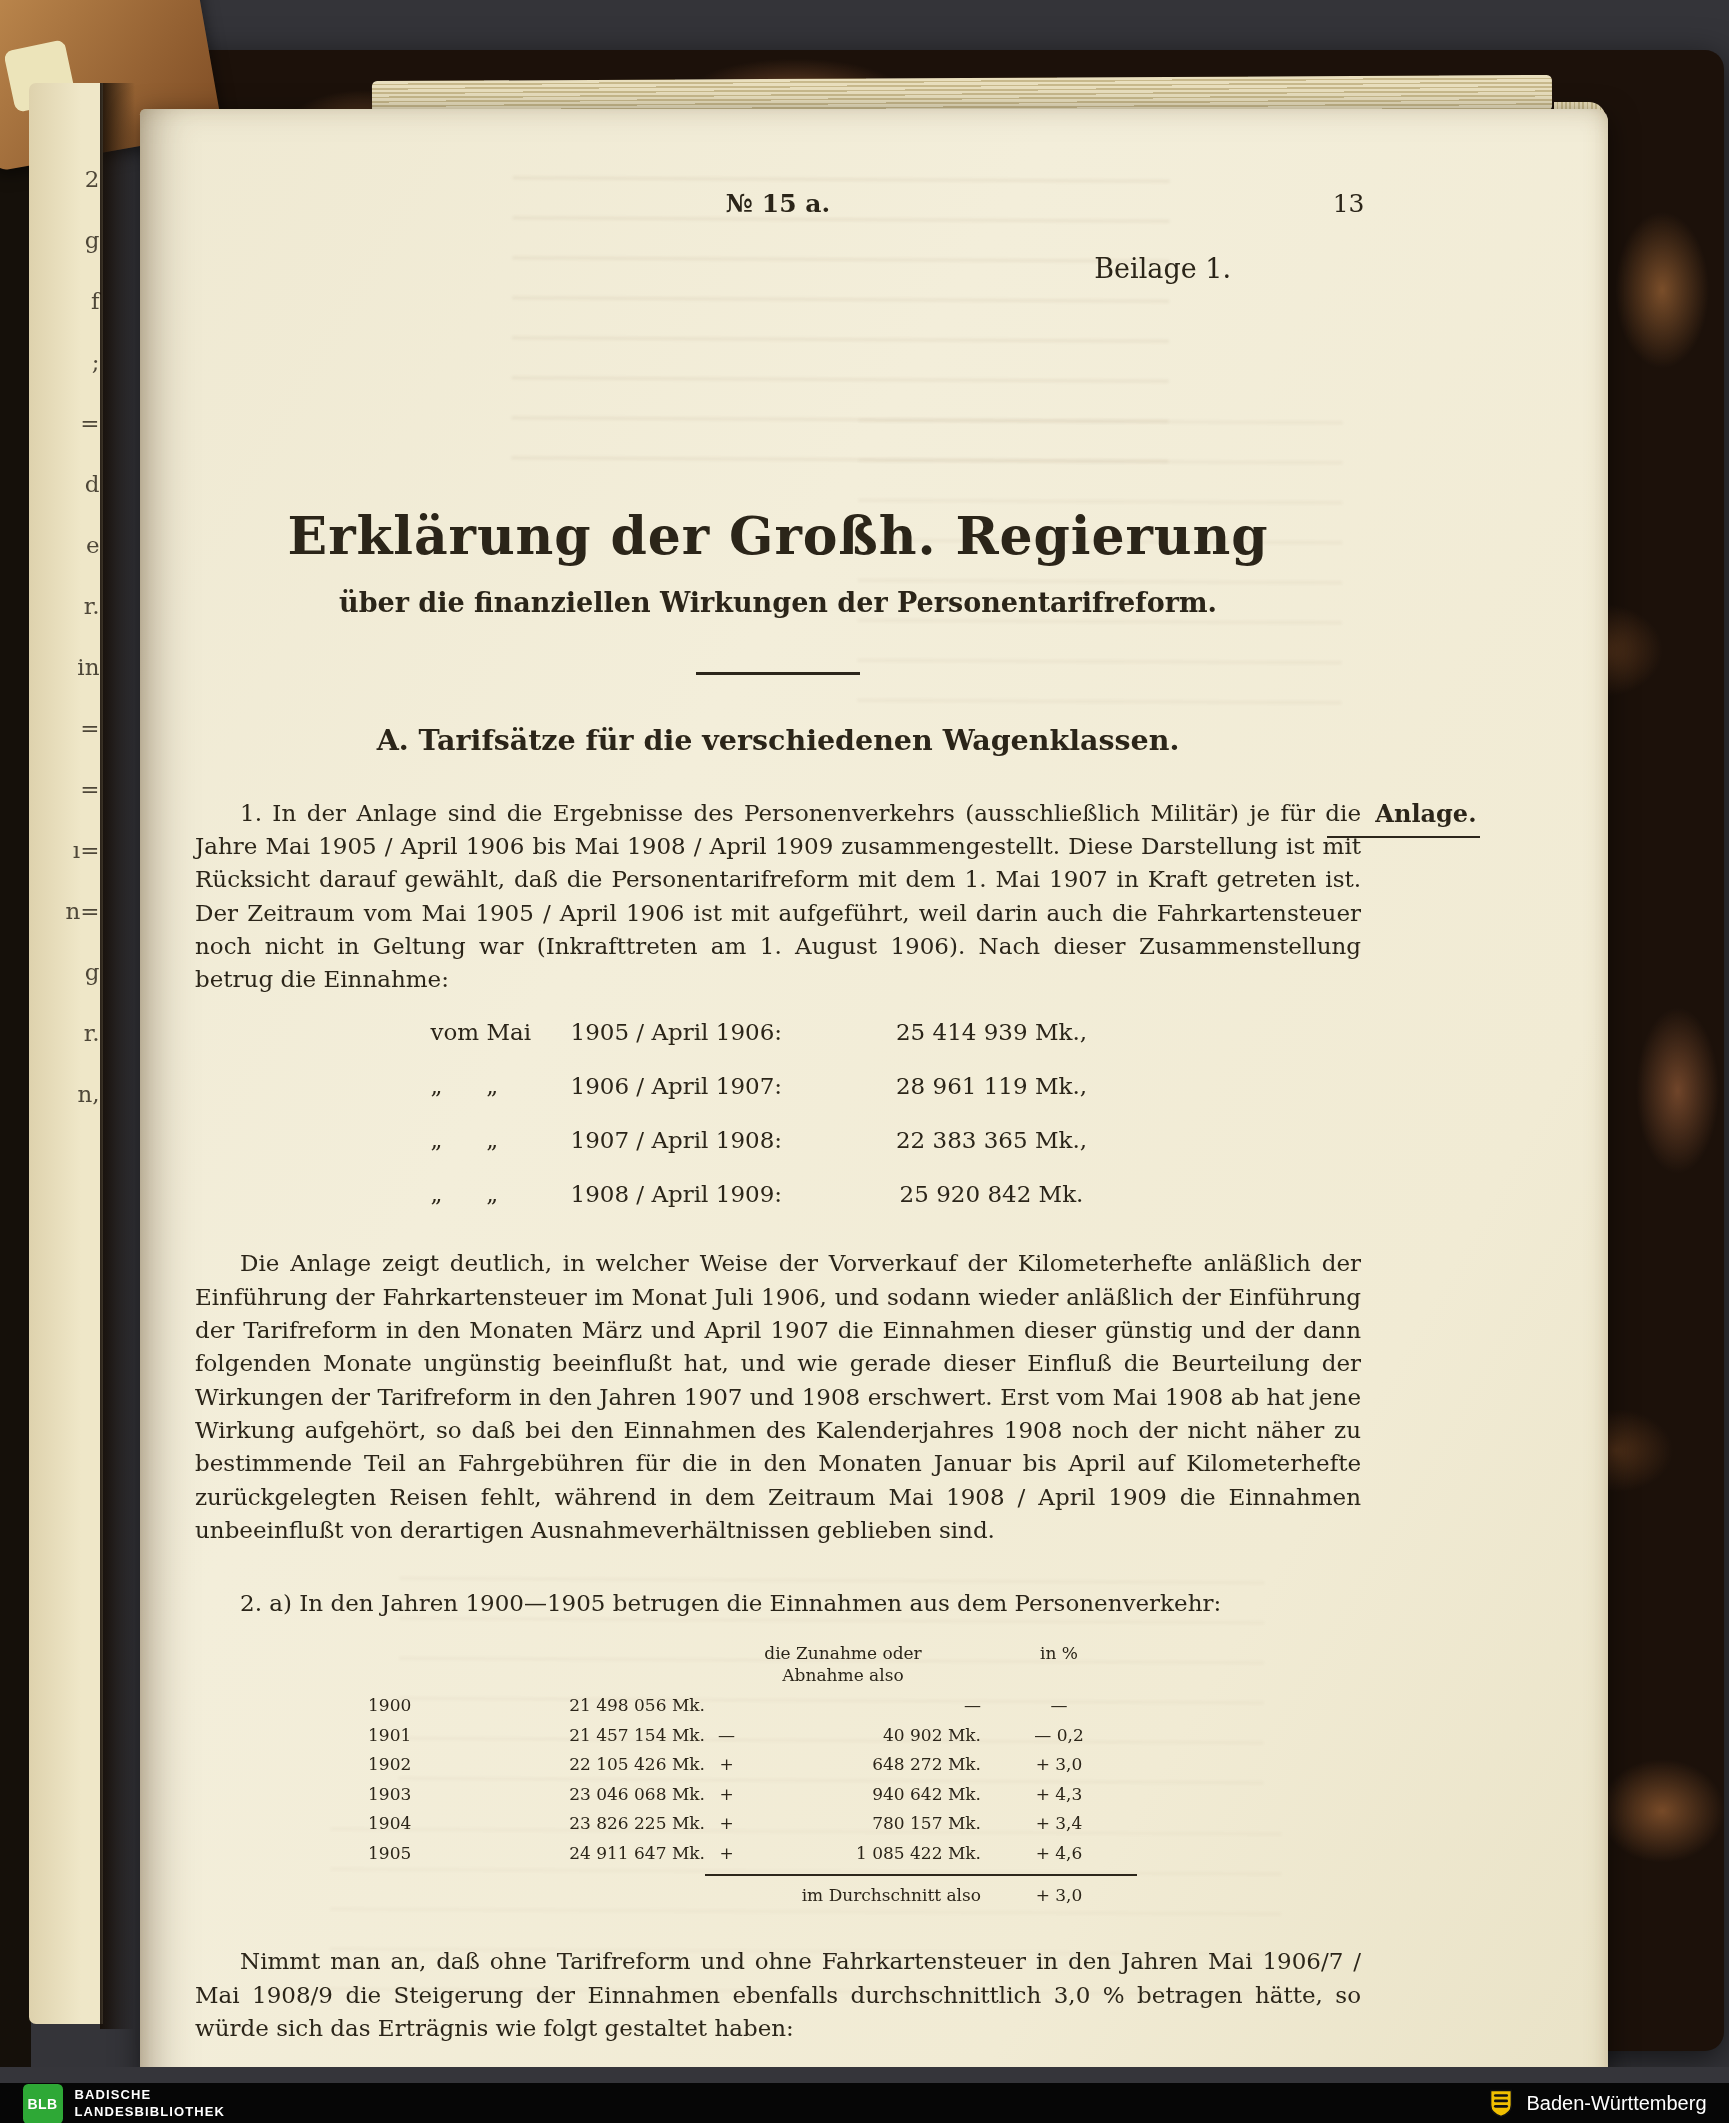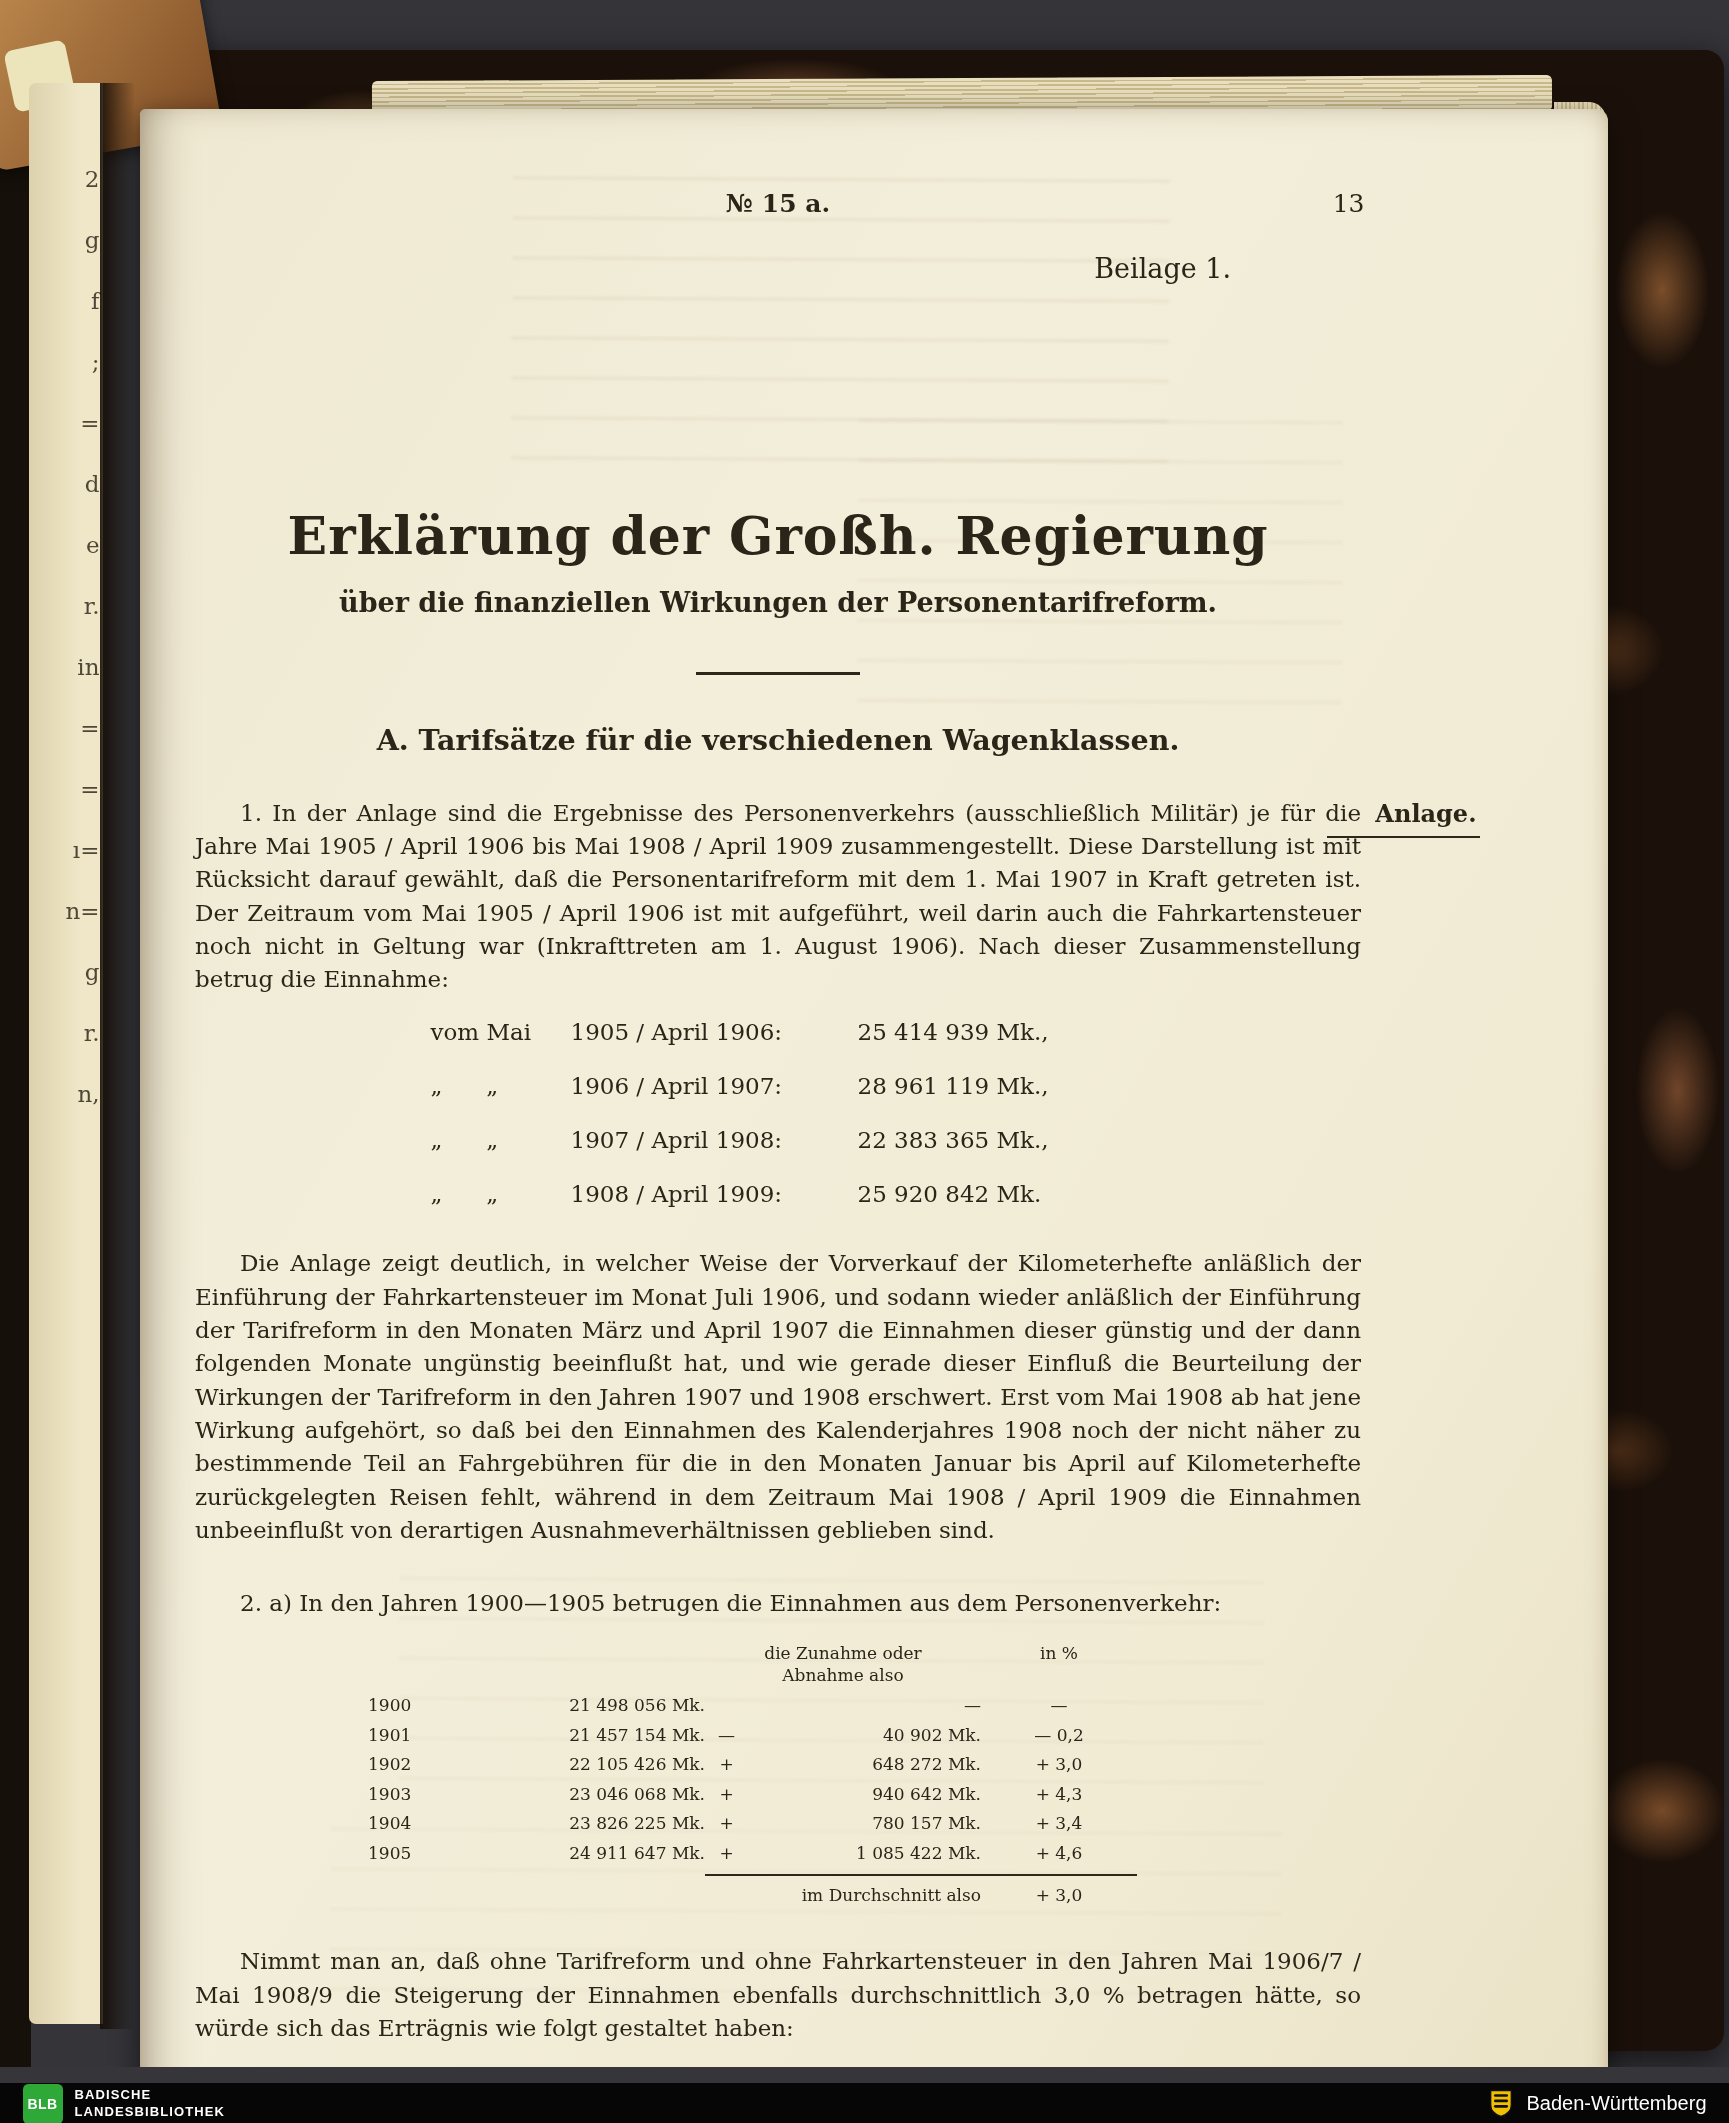--- a/index.html
+++ b/index.html
@@ -96,21 +96,21 @@
 
   .para { margin-top:40px; font-size:23px; line-height:1.45; text-align:justify; text-indent:45px; position:relative; }
   .margin-note {
     position:absolute; right:-119px; top:0; font-weight:bold; font-size:24px;
     border-bottom:2.6px solid #2c261b; padding:0 3.5px 4.3px 3.5px;
   }
 
   .rev { margin:22.5px auto 0; display:grid; grid-template-columns:112px 259px 268px; row-gap:8.6px;
          font-size:23px; width:-moz-fit-content; width:fit-content;gap:28px; }
   .rev .pfx { white-space:pre; }
-  .rev .amt { text-align:left; }
+  .rev .amt { text-align:center; }
 
   .tbl { margin:21px 0 0 173px; display:grid; grid-template-columns:86px 251px 43px 233px 156px;
          row-gap:9.5px; font-size:17px; align-items:baseline; }
   .t-h1 { grid-column:3 / 5; text-align:center; line-height:1.3; }
   .t-h2 { grid-column:5 / 6; text-align:center; }
   .t-amt { text-align:right; }
   .t-sign{ text-align:center; }
   .t-chg { text-align:right; }
   .t-pct { text-align:center; }
   .t-rule{ grid-column:3 / 6; border-top:2.6px solid #2c261b; height:0; margin-top:1.7px; }

